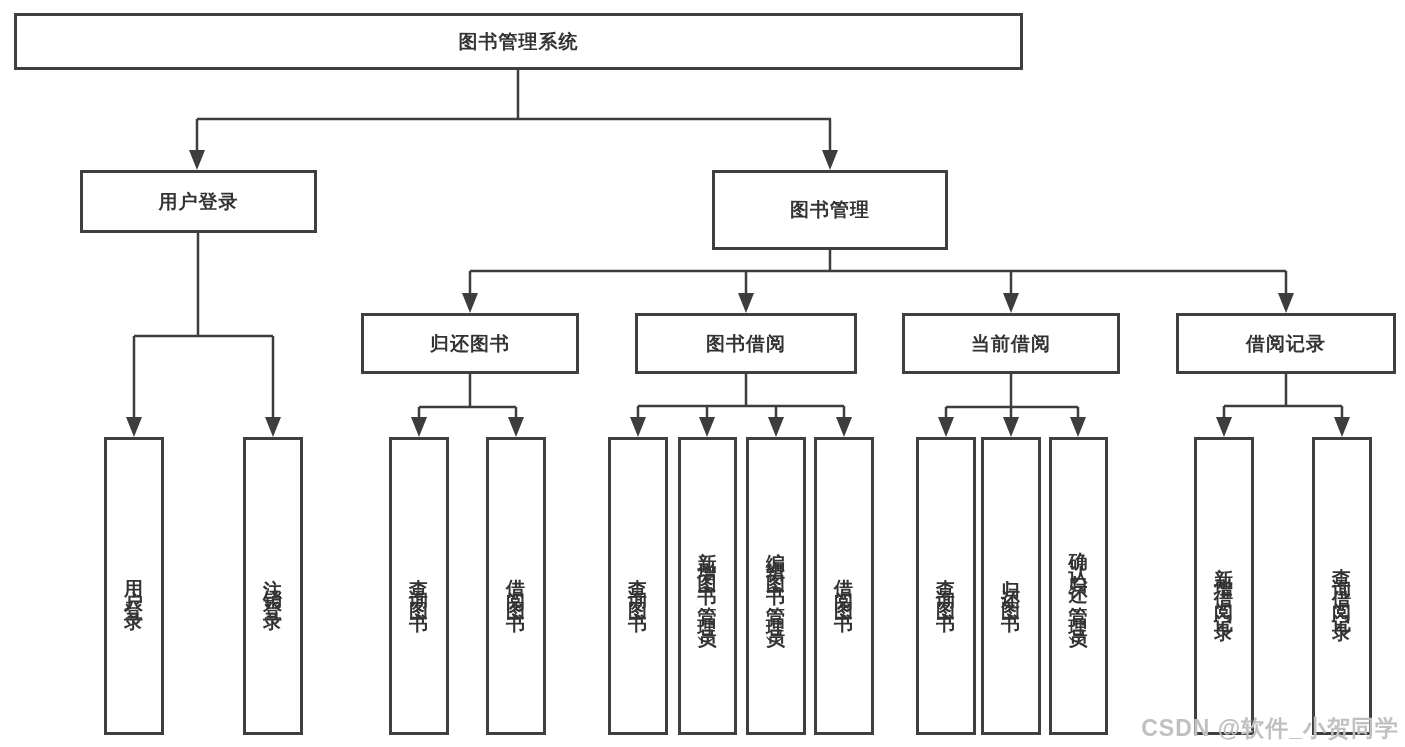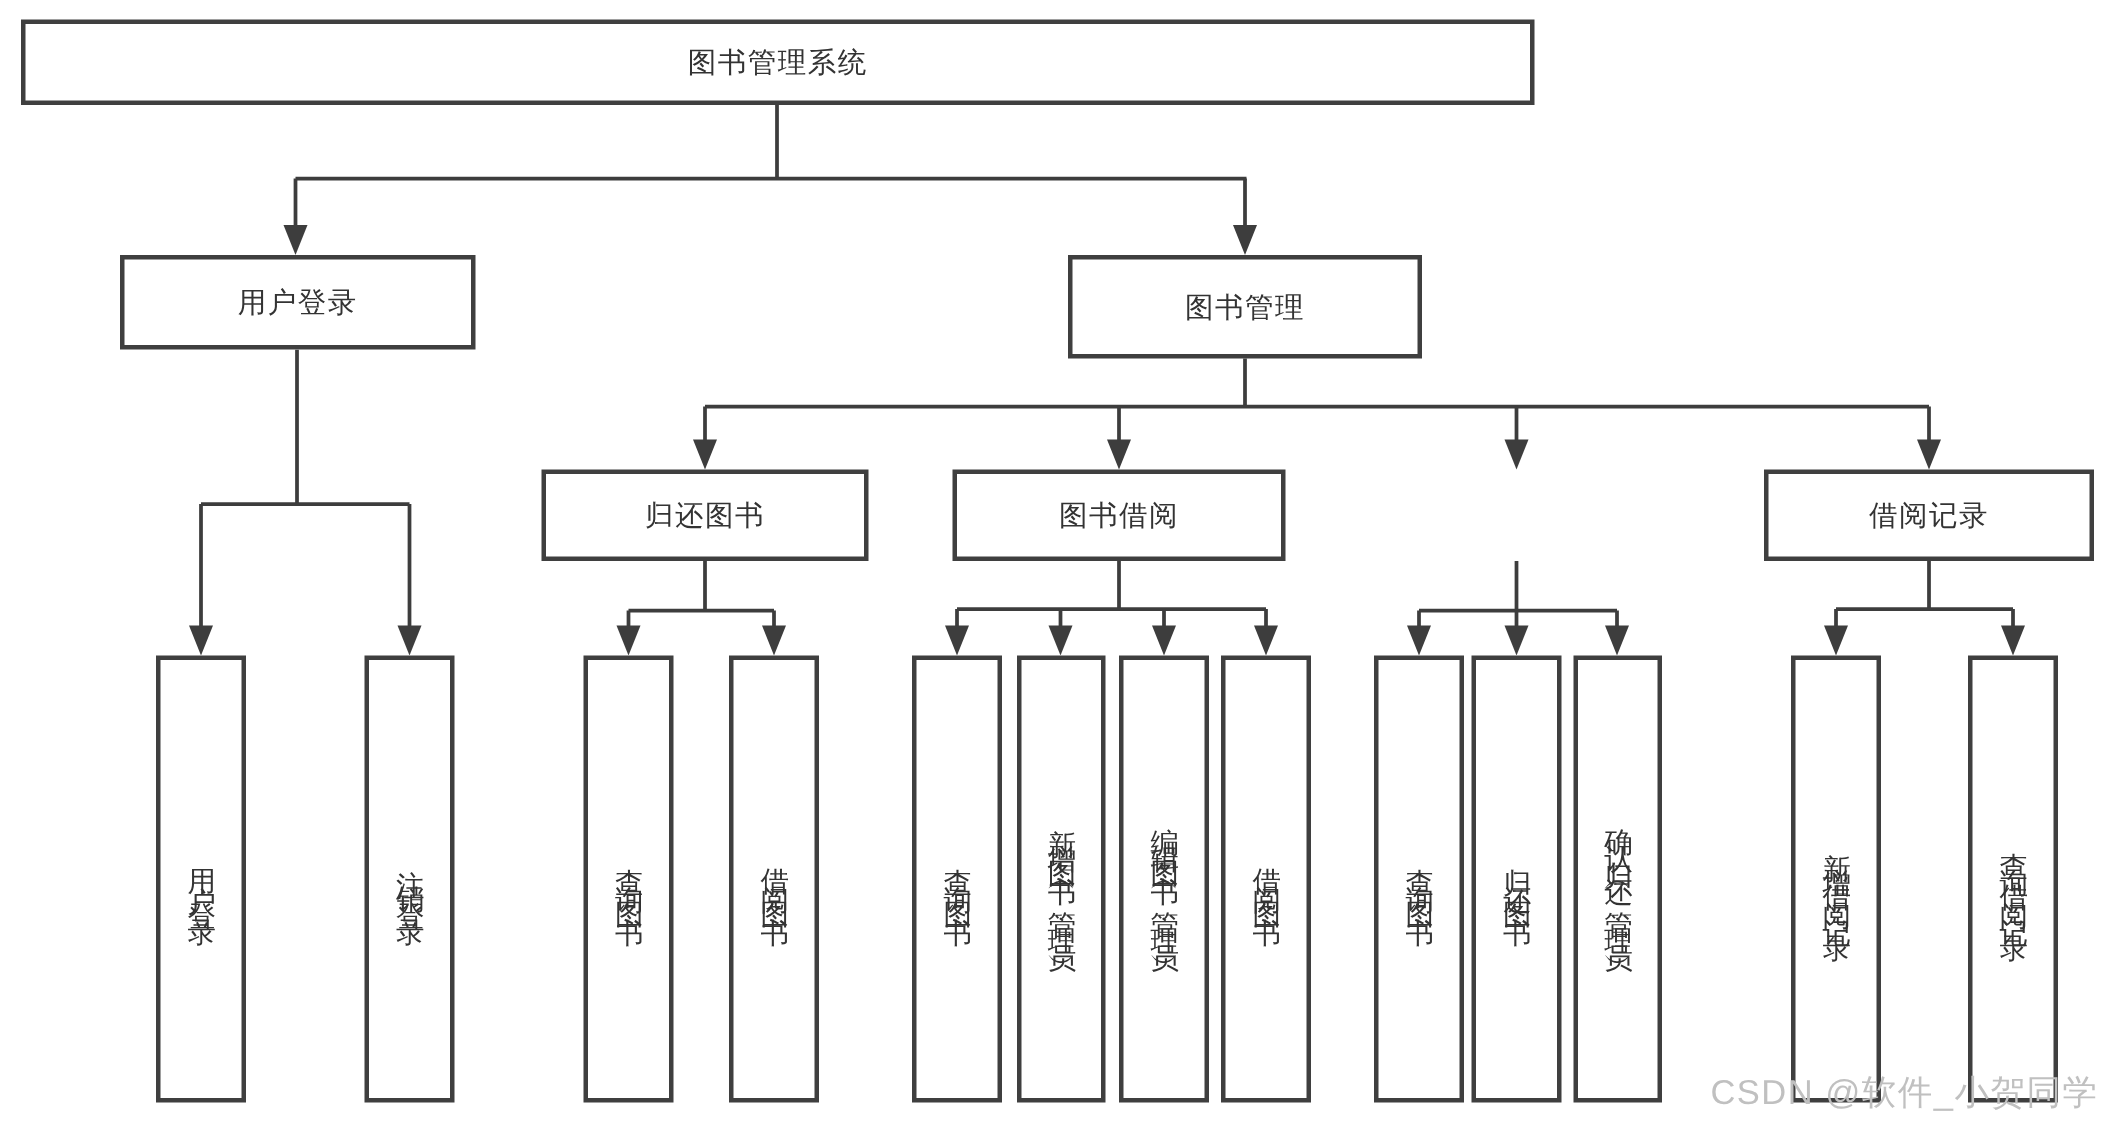--- a/index.html
+++ b/index.html
@@ -3,20 +3,21 @@
 <meta charset="utf-8">
 <style>
   html, body { margin: 0; padding: 0; background: #ffffff; }
   .stage {
     position: relative;
     width: 1405px;
     height: 747px;
     background: #ffffff;
     font-family: "Liberation Sans", "DejaVu Sans", sans-serif;
     overflow: hidden;
+    font-weight: bold;
   }
   svg.connectors {
     position: absolute;
     left: 0; top: 0;
     width: 1405px; height: 747px;
     z-index: 1;
   }
   svg.connectors line { stroke: #3d3d3d; stroke-width: 2.5; }
   svg.connectors polygon { fill: #3d3d3d; }
   .node {
@@ -37,21 +38,21 @@
   }
   .node.v .vtext {
     writing-mode: vertical-rl;
     text-orientation: mixed;
     letter-spacing: 11px;
     white-space: nowrap;
   }
   
   #n-root            { left: 14px;   top: 13px;  width: 1009px; height: 57px; }
   #n-user-login      { left: 80px;   top: 170px; width: 237px;  height: 63px; }
-  #n-book-mgmt       { left: 712px;  top: 170px; width: 236px;  height: 69px; }
+  #n-book-mgmt       { left: 712px;  top: 170px; width: 236px;  height: 80px; }
   #n-new-book-rec    { left: 361px;  top: 313px; width: 218px;  height: 61px; }
   #n-book-borrow     { left: 635px;  top: 313px; width: 222px;  height: 61px; align-items: center; }
   #n-current-borrow  { left: 902px;  top: 313px; width: 218px;  height: 61px; }
   #n-borrow-records  { left: 1176px; top: 313px; width: 220px;  height: 61px; }
   
   .leaf { top: 437px; height: 298px; }
   #l-user-login      { left: 104px;  width: 60px; }
   #l-logout          { left: 243px;  width: 60px; }
   #l-query-rec       { left: 389px;  width: 60px; }
   #l-borrow-rec      { left: 486px;  width: 60px; }
@@ -158,20 +159,23 @@
   <div class="node h" id="n-book-mgmt">
     <span>图书管理</span>
   </div>
 
   <div class="node h" id="n-new-book-rec">
     <span>归还图书</span>
   </div>
   <div class="node h" id="n-book-borrow">
     <span>图书借阅</span>
   </div>
+  <div class="node h" id="n-current-borrow">
+    <span>当前借阅</span>
+  </div>
   <div class="node h" id="n-borrow-records">
     <span>借阅记录</span>
   </div>
 
   <div class="node v leaf" id="l-user-login">
     <span class="vtext">用户登录</span>
   </div>
   <div class="node v leaf" id="l-logout">
     <span class="vtext">注销登录</span>
   </div>

